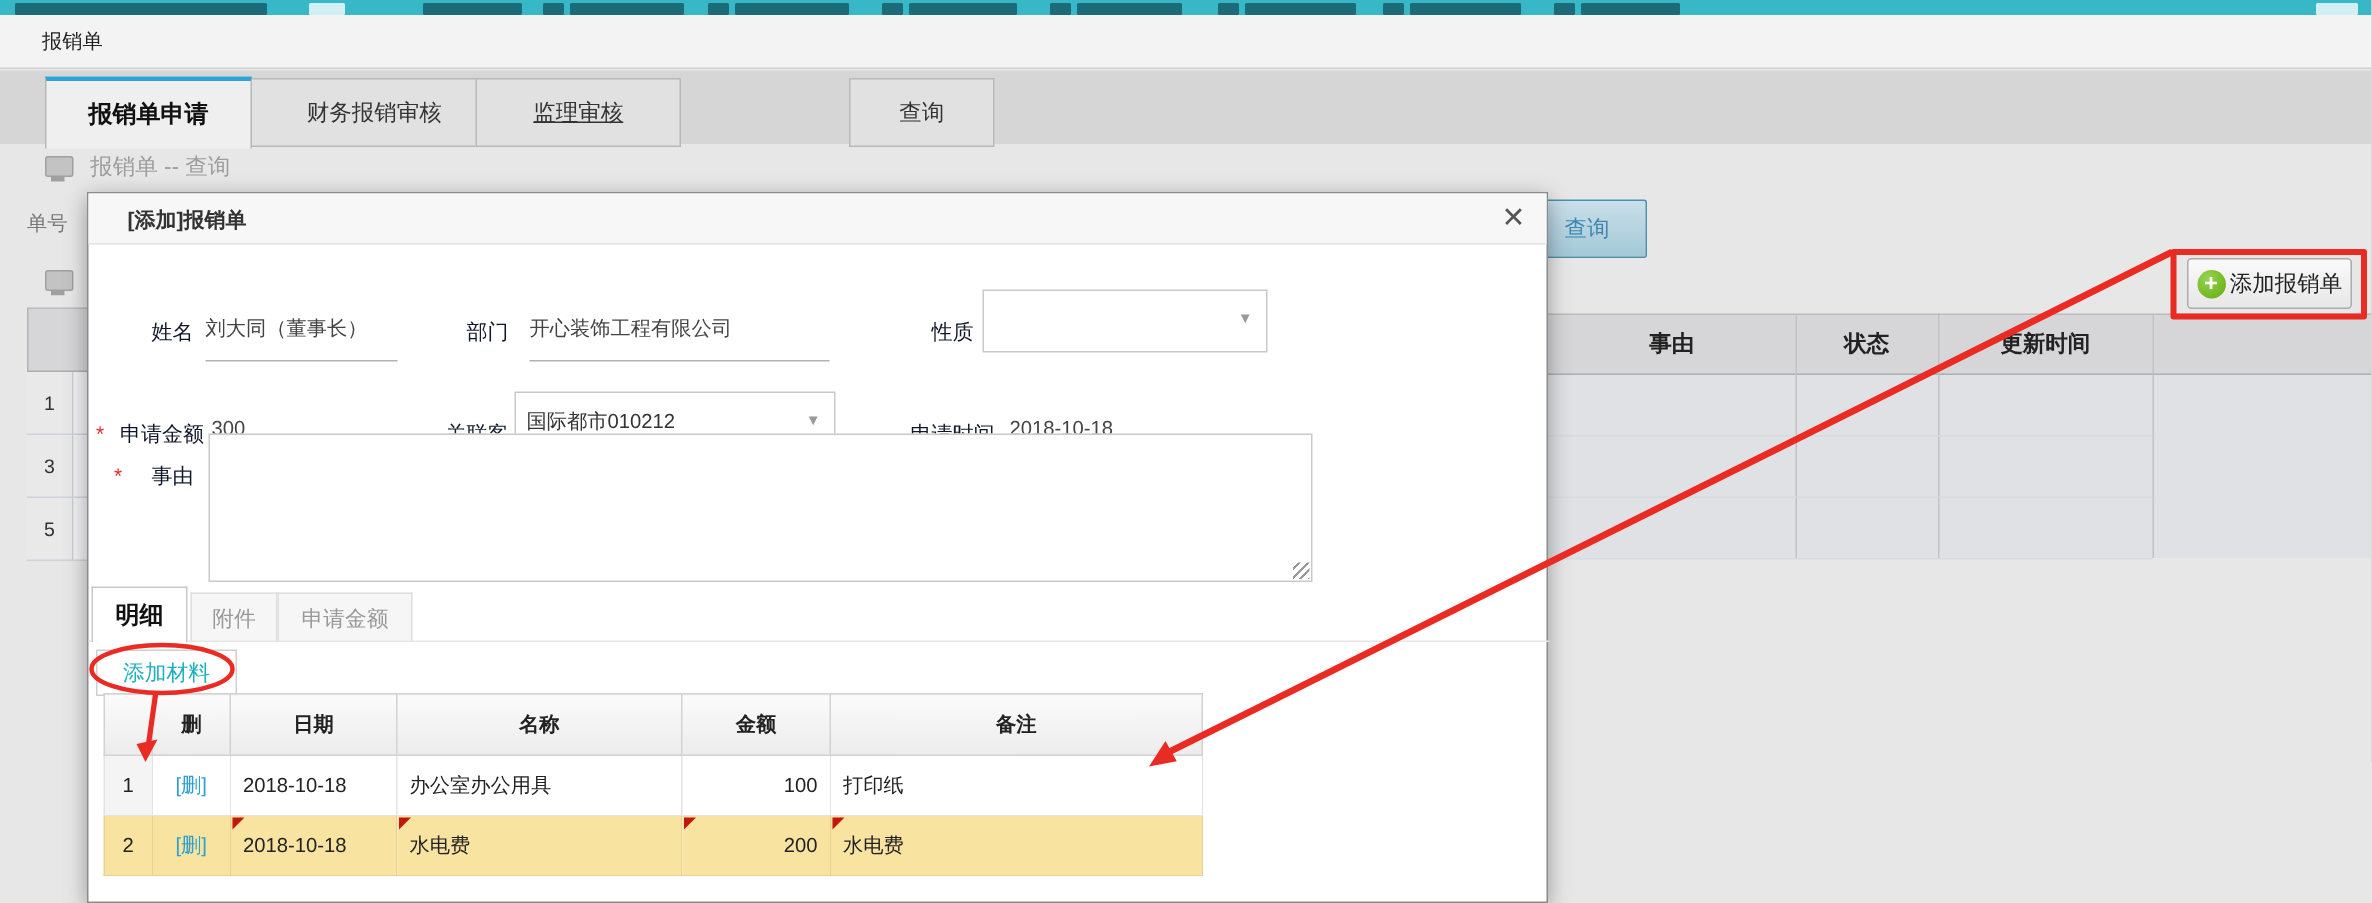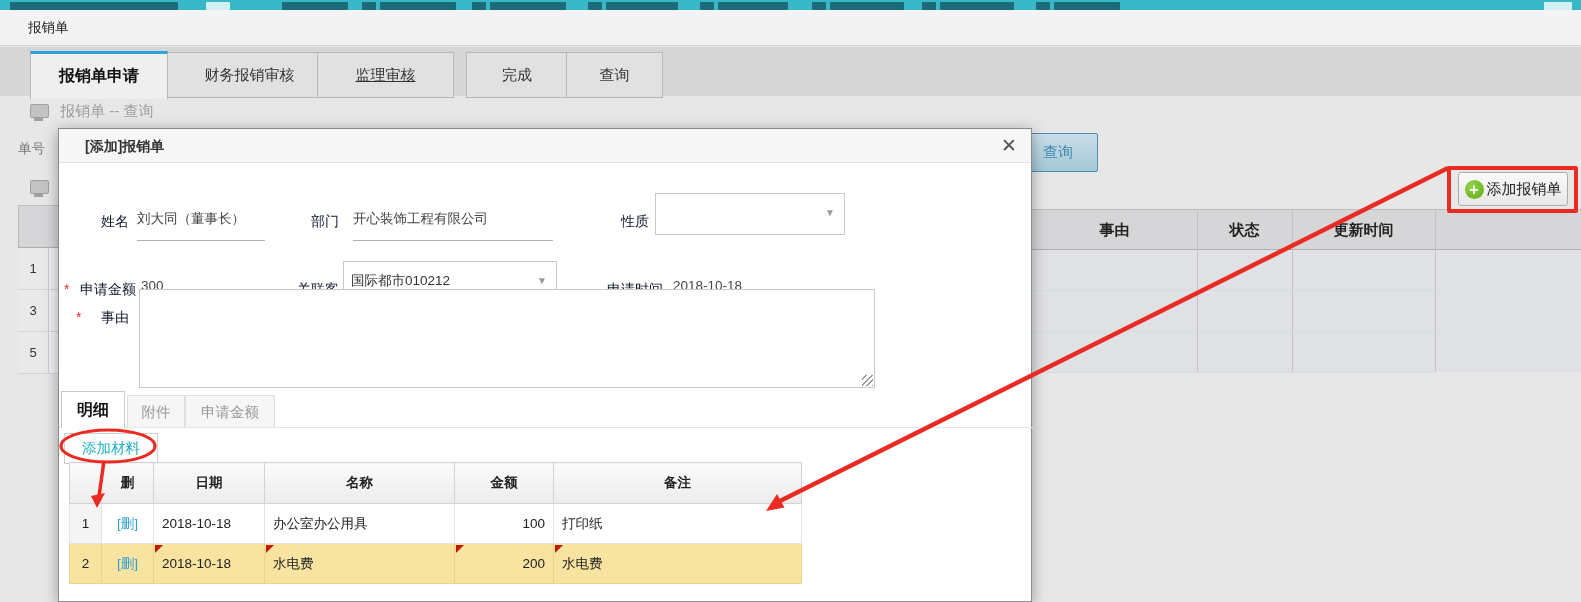--- a/index.html
+++ b/index.html
@@ -104,21 +104,20 @@
   </div>
 
   <div class="abs" id="crumbbar">
     <span id="crumb">报销单</span>
   </div>
 
   <div class="abs" id="tabstrip">
     <div class="tab" style="left:166px;width:165px;">财务报销审核</div>
     <div class="tab active" style="left:30px;width:136px;">报销单申请</div>
     <div class="tab" style="left:317px;width:135px;text-decoration:underline;">监理审核</div>
-    <div class="tab" style="left:466px;width:100px;">完成</div>
     <div class="tab" style="left:566px;width:95px;">查询</div>
   </div>
 
   <div class="abs sect" style="left:18px;top:102px;">
     <span class="mon"></span>
     <span>报销单 -- 查询</span>
   </div>
   <div class="abs" style="left:18px;top:140px;font-size:13.5px;color:#777;">单号</div>
   <div class="abs sect" style="left:18px;top:178px;width:44px;overflow:hidden;white-space:nowrap;">
     <span class="mon"></span>

